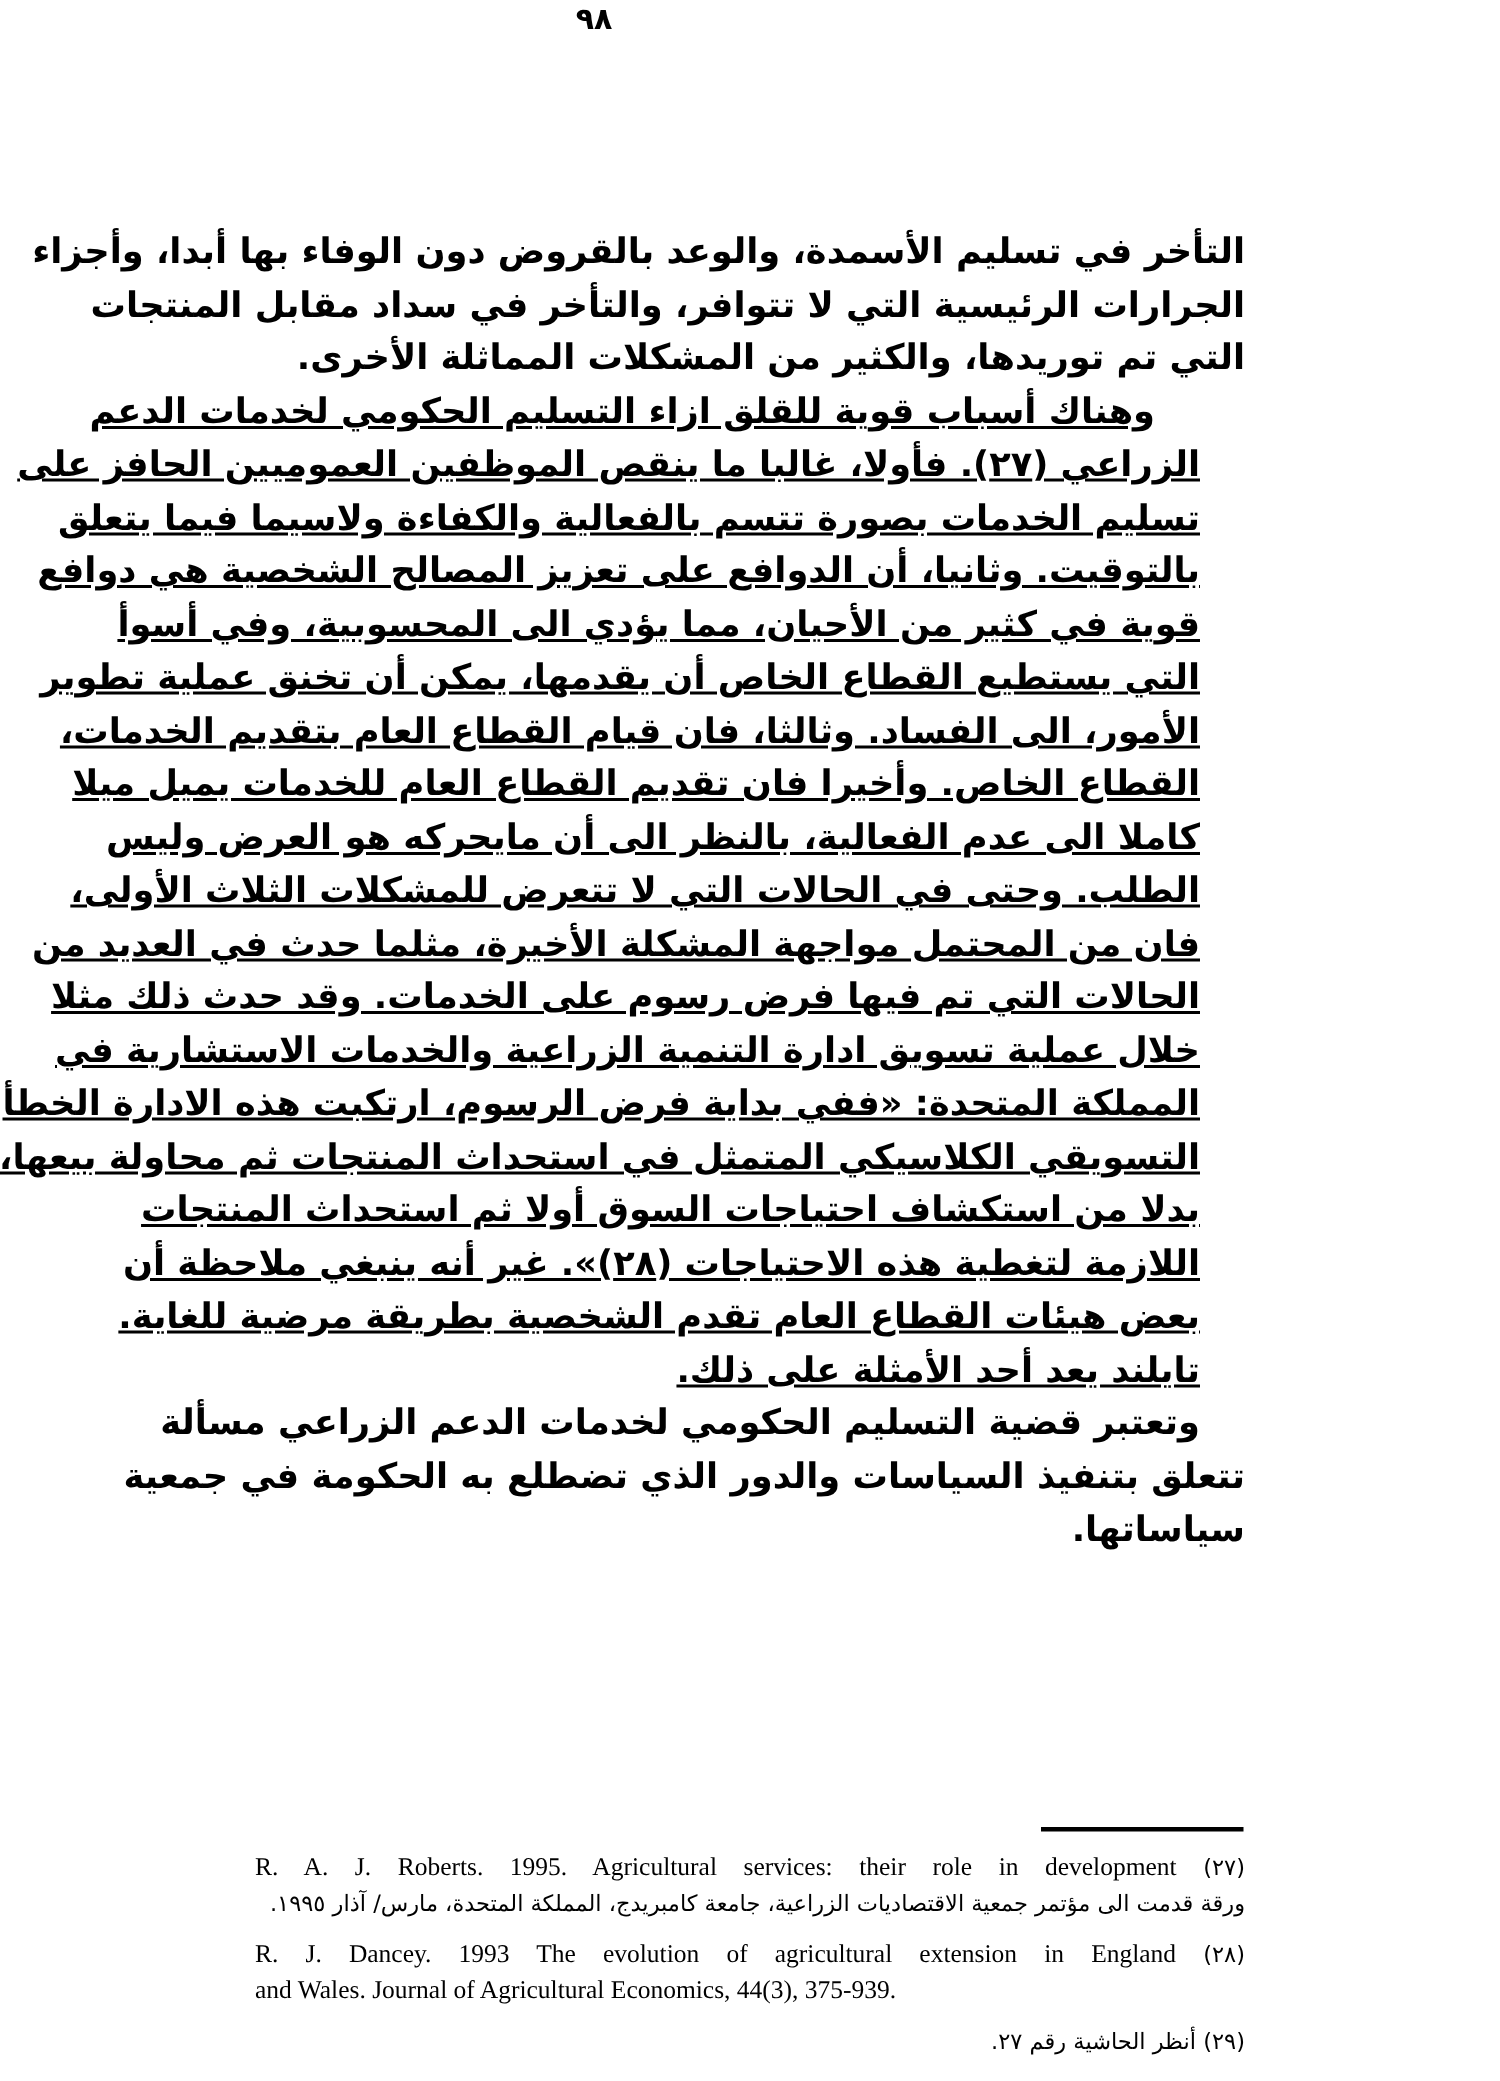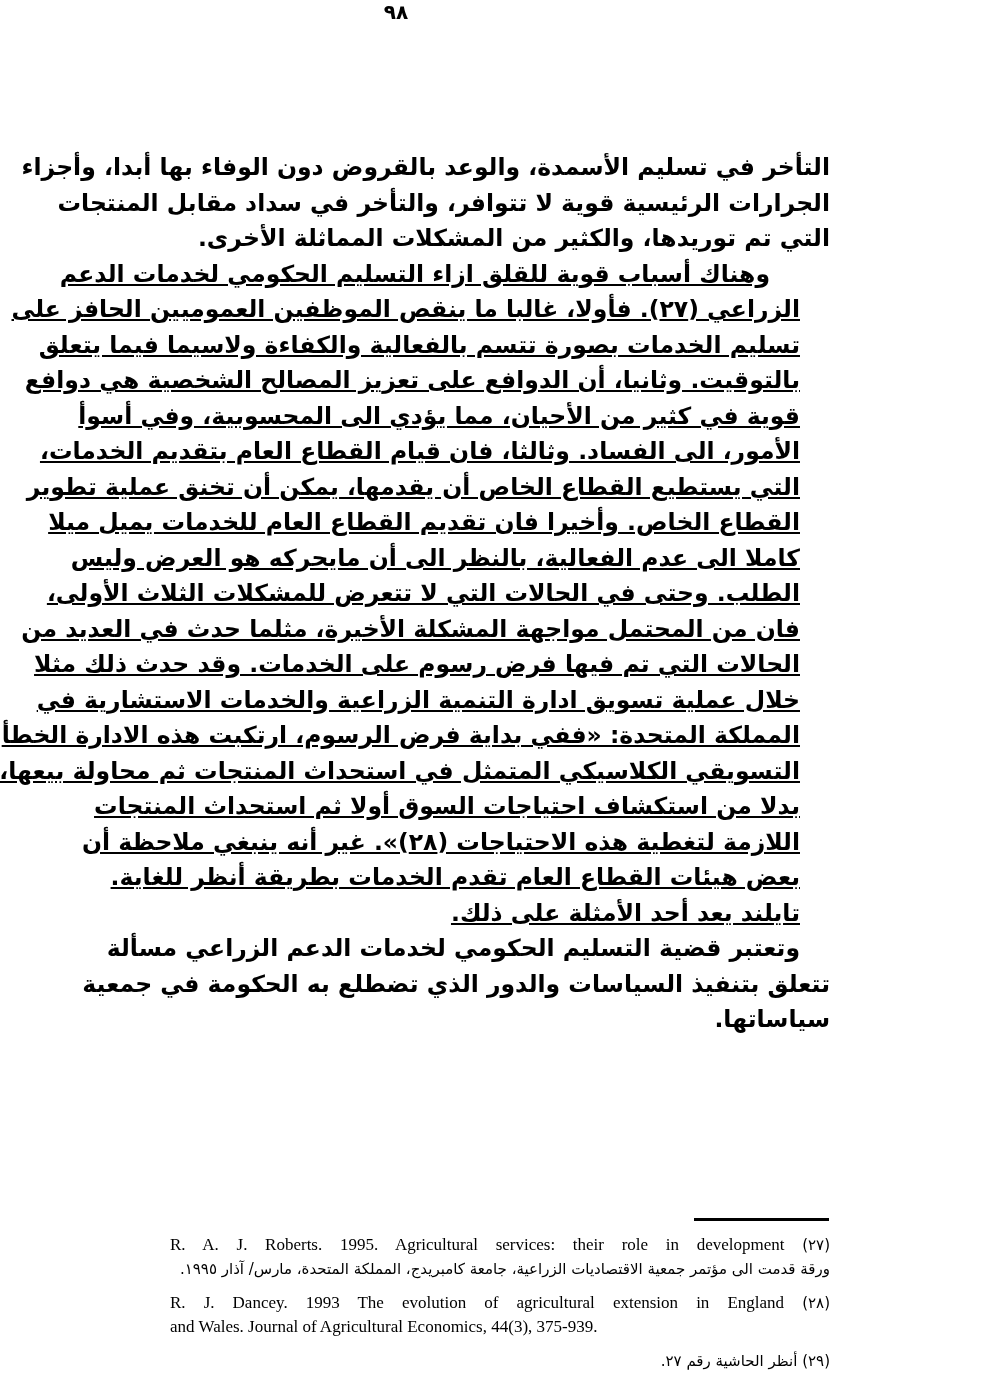--- a/index.html
+++ b/index.html
@@ -95,42 +95,42 @@
     }
   </style>
 </head>
 <body>
 
 <div class="page-number">٩٨</div>
 
 <div class="body-text">
   <p>
     <span class="line">التأخر في تسليم الأسمدة، والوعد بالقروض دون الوفاء بها أبدا، وأجزاء</span>
-    <span class="line">الجرارات الرئيسية قوية لا تتوافر، والتأخر في سداد مقابل المنتجات</span>
+    <span class="line">الجرارات الرئيسية التي لا تتوافر، والتأخر في سداد مقابل المنتجات</span>
     <span class="line last">التي تم توريدها، والكثير من المشكلات المماثلة الأخرى.</span>
   </p>
   <p class="indent">
     <span class="line" style="padding-right:30px;">وهناك أسباب قوية للقلق ازاء التسليم الحكومي لخدمات الدعم</span>
     <span class="line">الزراعي (٢٧). فأولا، غالبا ما ينقص الموظفين العموميين الحافز على</span>
     <span class="line">تسليم الخدمات بصورة تتسم بالفعالية والكفاءة ولاسيما فيما يتعلق</span>
     <span class="line">بالتوقيت. وثانيا، أن الدوافع على تعزيز المصالح الشخصية هي دوافع</span>
     <span class="line">قوية في كثير من الأحيان، مما يؤدي الى المحسوبية، وفي أسوأ</span>
+    <span class="line">التي يستطيع القطاع الخاص أن يقدمها، يمكن أن تخنق عملية تطوير</span>
     <span class="line">الأمور، الى الفساد. وثالثا، فان قيام القطاع العام بتقديم الخدمات،</span>
-    <span class="line">التي يستطيع القطاع الخاص أن يقدمها، يمكن أن تخنق عملية تطوير</span>
     <span class="line">القطاع الخاص. وأخيرا فان تقديم القطاع العام للخدمات يميل ميلا</span>
     <span class="line">كاملا الى عدم الفعالية، بالنظر الى أن مايحركه هو العرض وليس</span>
     <span class="line">الطلب. وحتى في الحالات التي لا تتعرض للمشكلات الثلاث الأولى،</span>
     <span class="line">فان من المحتمل مواجهة المشكلة الأخيرة، مثلما حدث في العديد من</span>
     <span class="line">الحالات التي تم فيها فرض رسوم على الخدمات. وقد حدث ذلك مثلا</span>
     <span class="line">خلال عملية تسويق ادارة التنمية الزراعية والخدمات الاستشارية في</span>
     <span class="line">المملكة المتحدة: «ففي بداية فرض الرسوم، ارتكبت هذه الادارة الخطأ</span>
     <span class="line">التسويقي الكلاسيكي المتمثل في استحداث المنتجات ثم محاولة بيعها،</span>
     <span class="line">بدلا من استكشاف احتياجات السوق أولا ثم استحداث المنتجات</span>
     <span class="line">اللازمة لتغطية هذه الاحتياجات (٢٨)». غير أنه ينبغي ملاحظة أن</span>
-    <span class="line">بعض هيئات القطاع العام تقدم الخدمات بطريقة أنظر للغاية.</span>
+    <span class="line">بعض هيئات القطاع العام تقدم الشخصية بطريقة مرضية للغاية.</span>
     <span class="line last">تايلند يعد أحد الأمثلة على ذلك.</span>
   </p>
   <p>
     <span class="line" style="padding-right:30px;">وتعتبر قضية التسليم الحكومي لخدمات الدعم الزراعي مسألة</span>
     <span class="line">تتعلق بتنفيذ السياسات والدور الذي تضطلع به الحكومة في جمعية</span>
     <span class="line last">سياساتها.</span>
   </p>
 </div>
 
 <div class="footnote-rule"></div>

